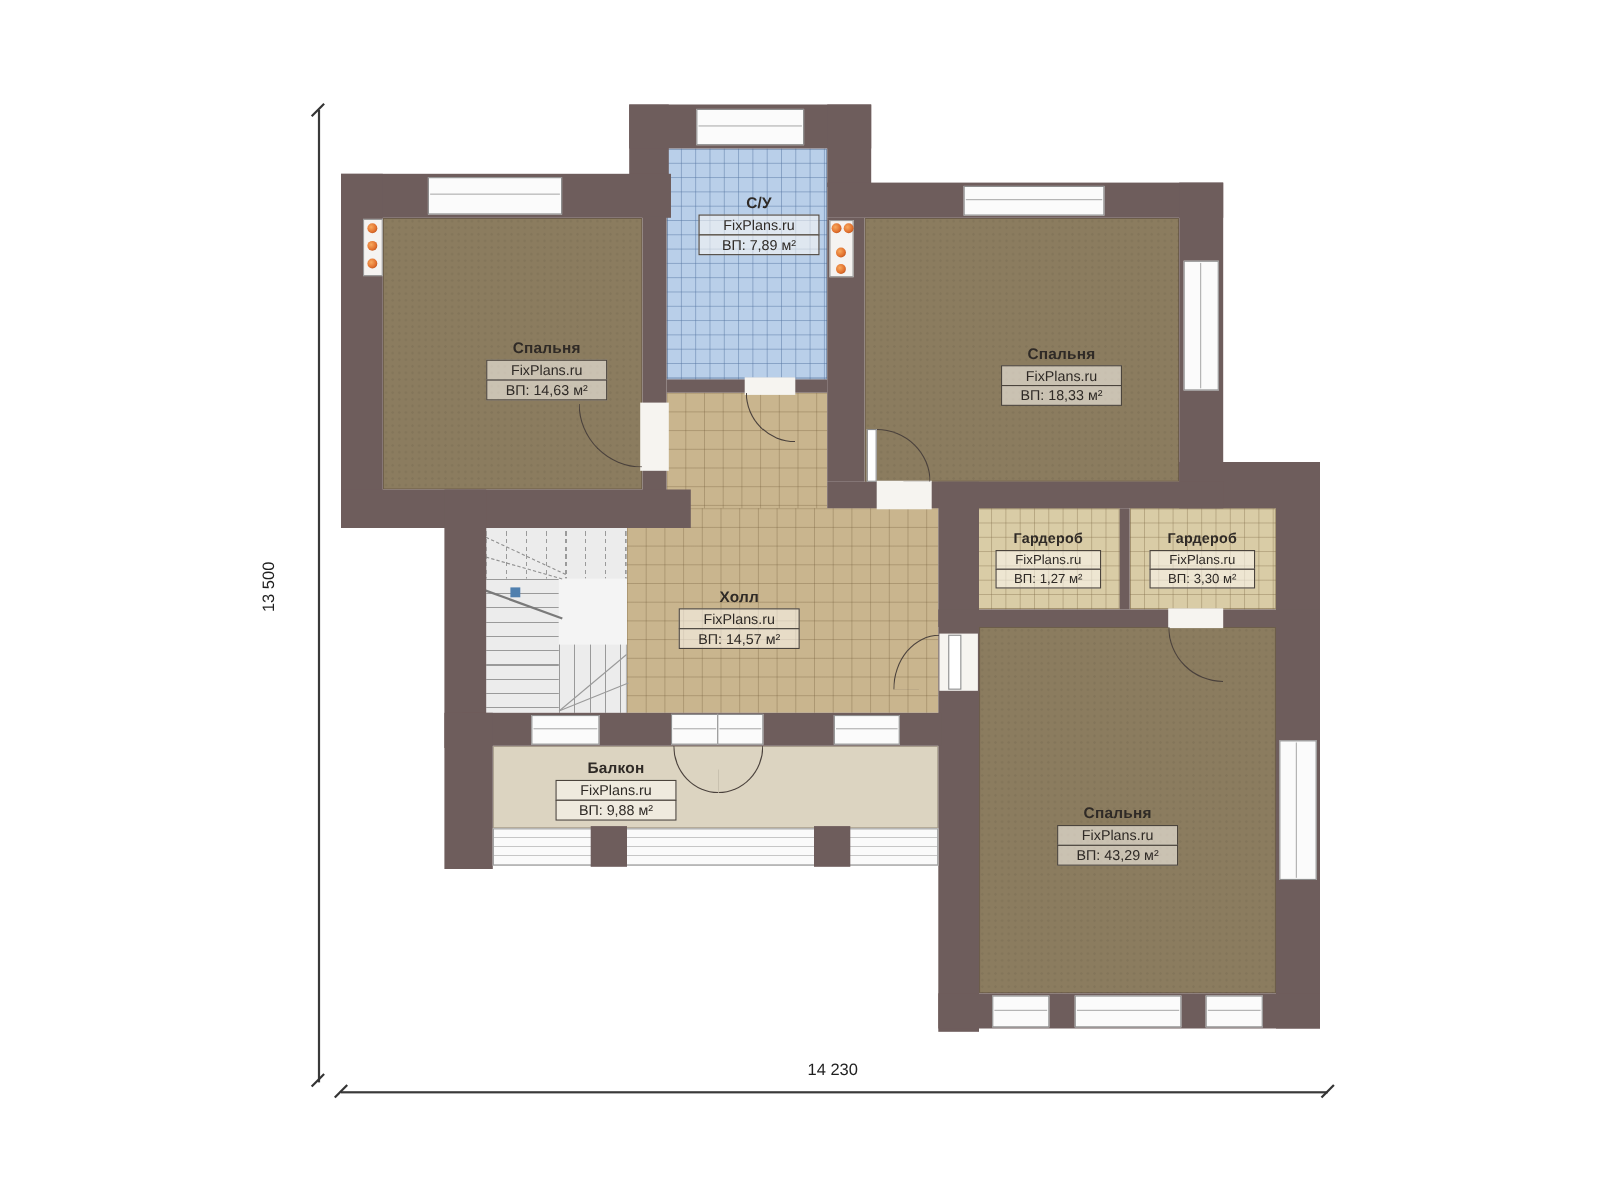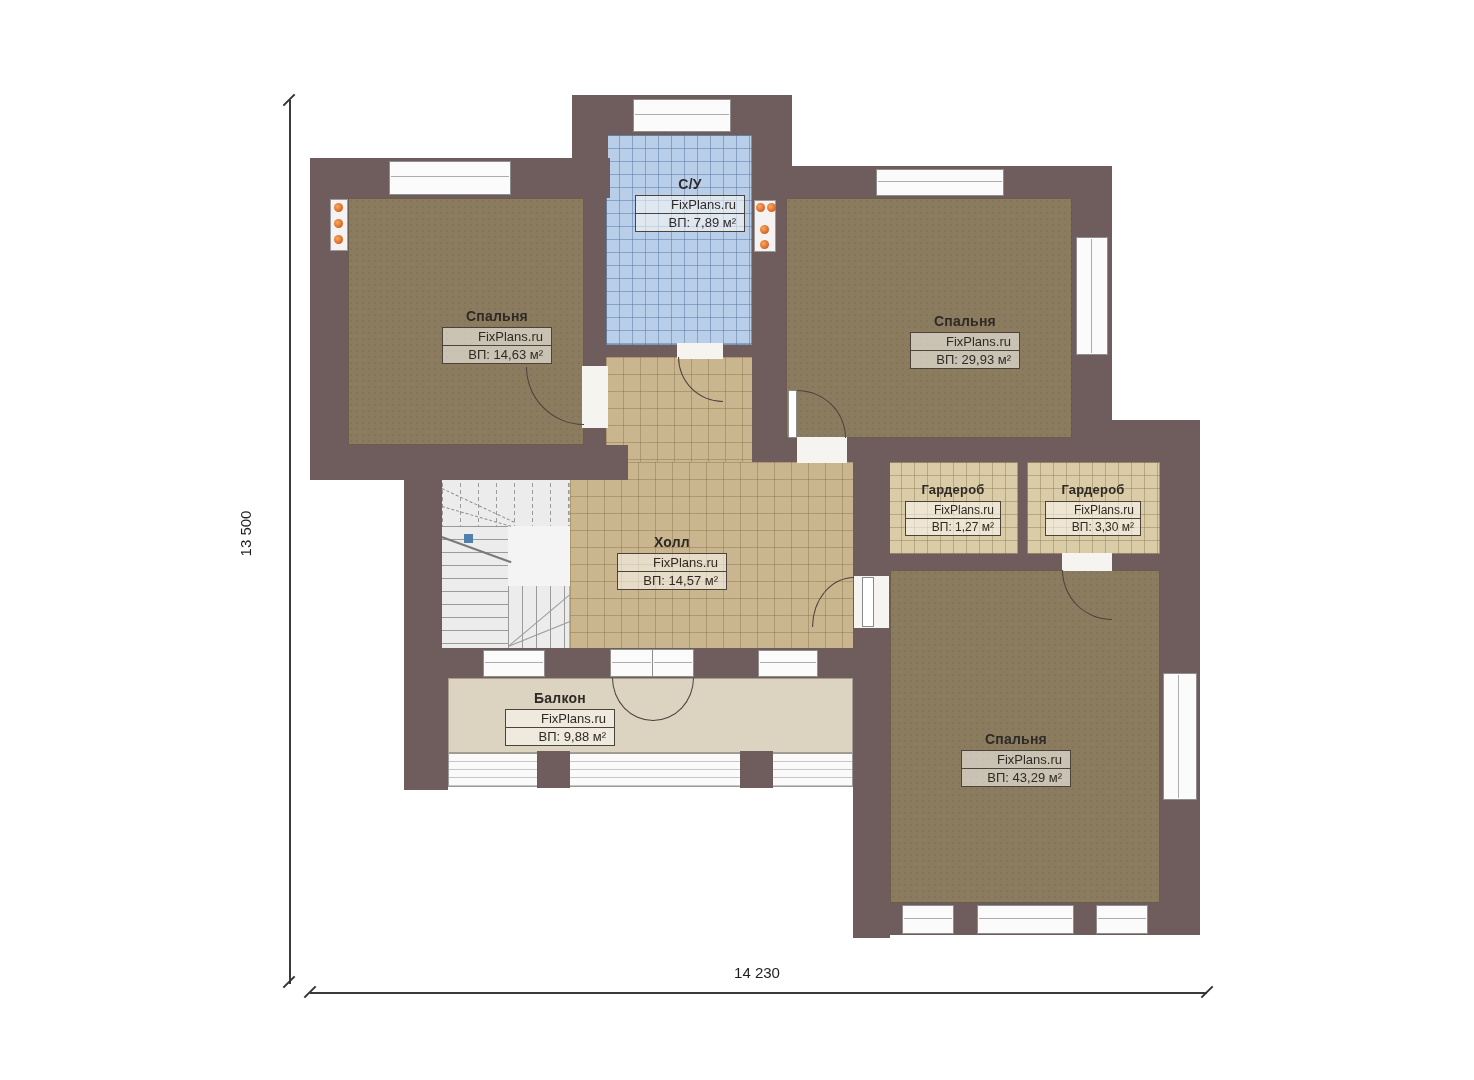--- a/index.html
+++ b/index.html
@@ -39,21 +39,21 @@
   .arc-tr{border-right:1.5px solid #4a413c;border-top:1.5px solid #4a413c;border-top-right-radius:100% 100%;}
   .light-panel{position:absolute;background:#f5f3f1;border:1px solid #9a9a9a;box-sizing:border-box;}
   .dot{position:absolute;width:9px;height:9px;border-radius:50%;
        background:radial-gradient(circle at 38% 38%, #f8a95e, #e2722f 55%, #9e3c0e);}
   .railing{position:absolute;background:#fafafa;border:1px solid #9a9a9a;box-sizing:border-box;
        background-image:repeating-linear-gradient(180deg, transparent 0 7px, #c6c6c6 7px 8px);}
   .room-label{position:absolute;transform:translateX(-50%);text-align:center;color:#2f2a26;z-index:30;}
   .room-label .rn{font-weight:bold;font-size:14px;margin-bottom:3px;letter-spacing:.2px;white-space:nowrap;}
   .bxwrap{display:inline-flex;flex-direction:column;align-items:stretch;}
   .bx{border:1.5px solid #4b443c;background:rgba(255,252,245,.55);padding:0 8px;
-      font-size:13px;line-height:17px;min-width:92px;white-space:nowrap;text-align:right;}
+      font-size:13px;line-height:17px;min-width:92px;white-space:nowrap;}
   .bx2{margin-top:-1.5px;}
   .room-label.sm .rn{font-size:13px;}
   .room-label.sm .bx{font-size:12px;line-height:16px;min-width:82px;padding:0 6px;}
   .sline{position:absolute;background:#9a9a9a;transform-origin:0 0;}
   .sdash{position:absolute;border-top:1px dashed #8f8f8f;transform-origin:0 0;}
   .steps-h{position:absolute;background-image:repeating-linear-gradient(180deg, #9a9a9a 0 1px, transparent 1px 13px);}
   .steps-v{position:absolute;background-image:repeating-linear-gradient(90deg, #9a9a9a 0 1px, transparent 1px 14px);}
   .steps-v-dash{position:absolute;background-image:
       repeating-linear-gradient(180deg, #ececec 0 3px, transparent 3px 7px),
       repeating-linear-gradient(90deg, #9a9a9a 0 1px, transparent 1px 18px);}
@@ -169,21 +169,21 @@
     <div class="rn">Спальня</div>
     <div class="bxwrap">
         <div class="bx">FixPlans.ru</div>
     <div class="bx bx2">ВП: 14,63 м²</div>
       </div>
   </div>
   <div class="room-label" style="left:965px;top:313px;">
     <div class="rn">Спальня</div>
     <div class="bxwrap">
         <div class="bx">FixPlans.ru</div>
-    <div class="bx bx2">ВП: 29,93 м²</div>
+    <div class="bx bx2">ВП: 18,33 м²</div>
       </div>
   </div>
   <div class="room-label sm" style="left:953px;top:482px;">
     <div class="rn">Гардероб</div>
     <div class="bxwrap">
         <div class="bx">FixPlans.ru</div>
     <div class="bx bx2">ВП: 1,27 м²</div>
       </div>
   </div>
   <div class="room-label sm" style="left:1093px;top:482px;">

